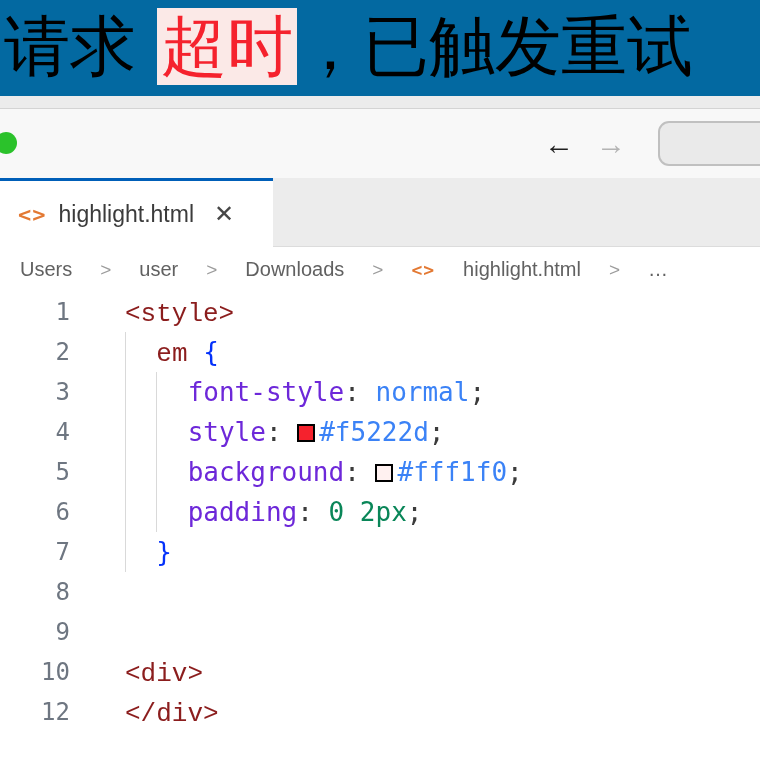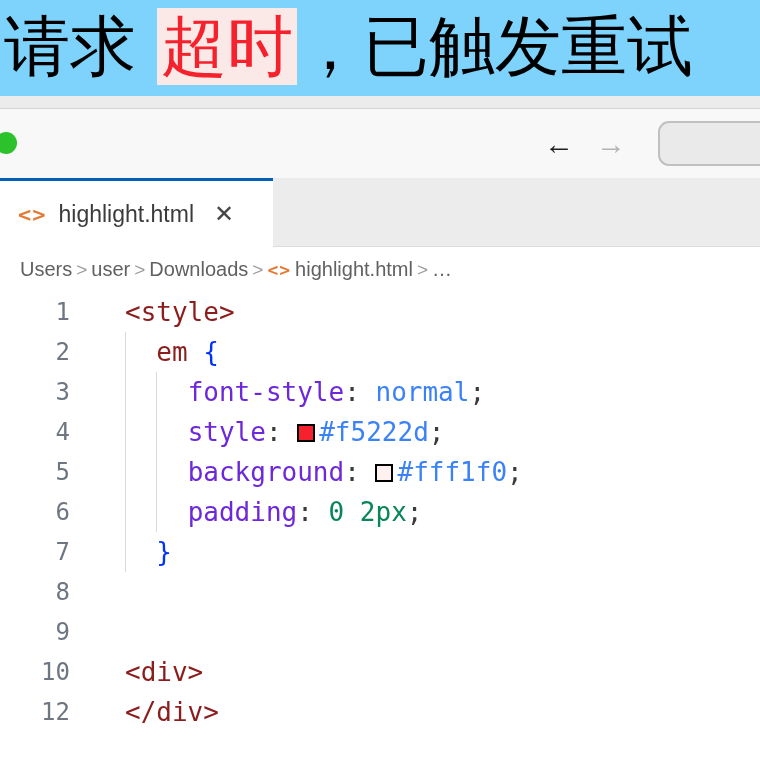--- a/index.html
+++ b/index.html
@@ -1,20 +1,20 @@
 <!DOCTYPE html>
 <html><head>
 <meta charset="utf-8">
 <style>
   * { margin:0; padding:0; box-sizing:border-box; }
   html,body { width:760px; height:770px; overflow:hidden; background:#fff;
               font-family:"Liberation Sans", sans-serif; }
 
   
-  .preview { height:96px; background:#7dd3fc; white-space:nowrap; overflow:hidden;
+  .preview { height:96px; background:#0369a1; white-space:nowrap; overflow:hidden;
              font-family:"DejaVu Serif", serif; font-size:66px; line-height:94px;
              padding-left:4px; color:#000; }
   .preview .hl { color:#f5222d; background:#fbe9e7; padding:0 4px; }
 
   
   .band { height:13px; background:#ececec; border-bottom:1px solid #d4d4d4; }
 
   
   .titlebar { position:relative; height:69px; background:#f8f8f8; overflow:hidden; }
   .dot { position:absolute; left:-5px; top:23px; width:22px; height:22px;
@@ -31,36 +31,36 @@
   .tab { width:273px; height:69px; background:#fff; border-top:3px solid #005fb8;
          display:flex; align-items:center; padding-left:18px; gap:12px; }
   .tab .ficon { color:#e37933; font-weight:bold; font-size:22px; letter-spacing:1px;
                 font-family:"DejaVu Sans Mono", monospace; }
   .tab .label { color:#3b3b3b; font-size:23px; }
   .tab .close { color:#474747; font-size:24px; margin-left:8px; }
   .tab-filler { flex:1; border-bottom:1px solid #dcdcdc; }
 
   
   .breadcrumb { height:45px; background:#fff; display:flex; align-items:center;
-                padding-left:20px; gap:4px; font-size:20px; color:#616161;
+                padding-left:20px; gap:28px; font-size:20px; color:#616161;
                 white-space:nowrap; }
   .breadcrumb .sep { color:#9b9b9b; font-size:19px; }
   .breadcrumb .ficon { color:#e37933; font-weight:bold; font-size:18px;
                        font-family:"DejaVu Sans Mono", monospace; letter-spacing:1px; }
 
   
   .editor { position:relative; height:478px; background:#fff;
             font-family:"DejaVu Sans Mono", monospace; font-size:26px; }
   .code-line { position:relative; height:40px; line-height:40px; }
   .code-line .num { position:absolute; left:0; top:0; width:70px; text-align:right;
                     color:#6e7681; font-size:24px; }
   .code-line .code { display:block; margin-left:125px; white-space:pre; }
   .guide { position:absolute; top:0; height:40px; width:0;
            border-left:1px solid #d9d9d9; }
-  .t-tag   { color:#8b1d1d; }
+  .t-tag   { color:#8b1d1d;font-family:Liberation Mono, monospace; }
   .t-prop  { color:#6d28d9; }
   .t-punct { color:#3b3b3b; }
   .t-val   { color:#3b82f6; }
   .t-num   { color:#098658; }
   .t-brace { color:#0431fa; }
   .t-text  { color:#000000; }
   .t-plain { color:#000000; }
   .swatch { display:inline-block; width:18px; height:18px; border:2px solid #000;
             vertical-align:-1px; margin-right:4px; }
 </style>

